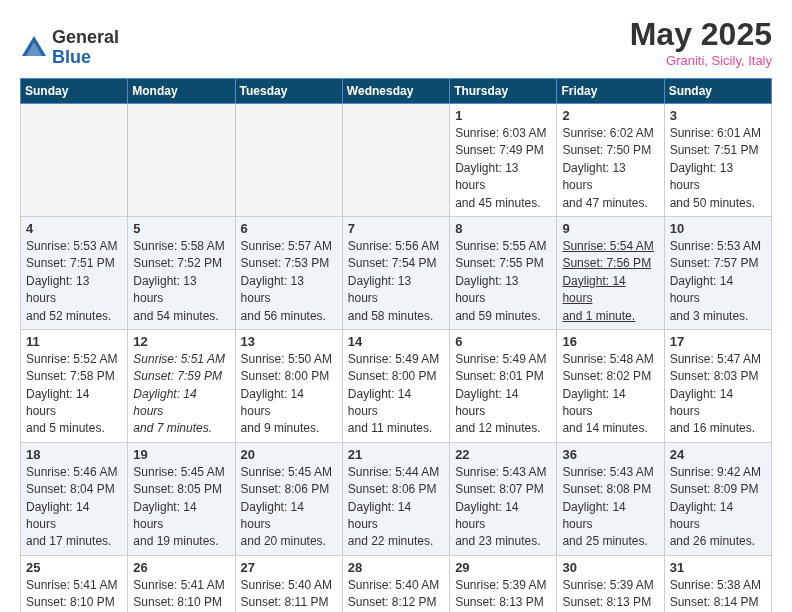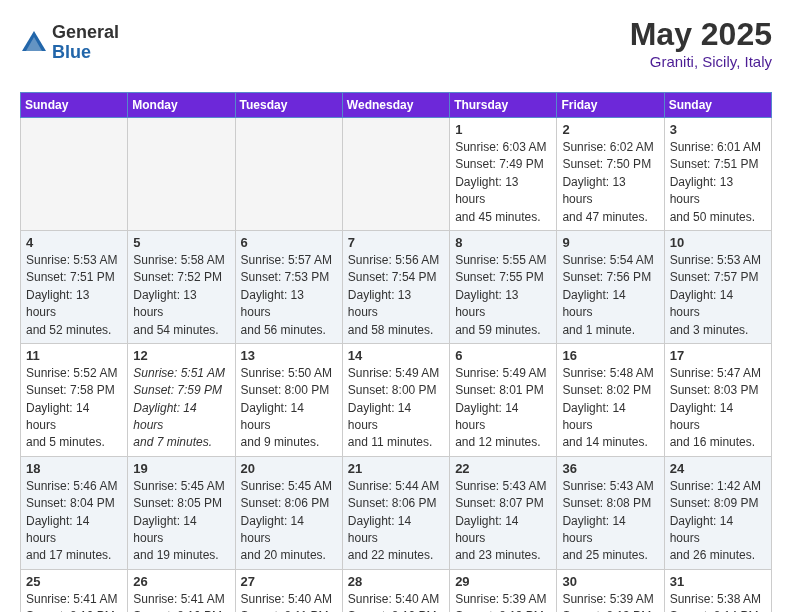--- a/index.html
+++ b/index.html
@@ -13,22 +13,22 @@
     .page {
       width: 792px;
       height: 612px;
       padding: 16px 20px 12px 20px;
       display: flex;
       flex-direction: column;
     }
     .header {
       display: flex;
       justify-content: space-between;
-      align-items: center;
-      margin-bottom: 22px;
+      align-items: flex-end;
+      margin-bottom: 10px;
     }
     .logo {
       display: flex;
       align-items: center;
     }
     .logo-text {
       display: flex;
       flex-direction: column;
       line-height: 1.1;
     }
@@ -49,32 +49,32 @@
     }
     .title-block {
       text-align: right;
     }
     .calendar-title {
       font-size: 32px;
       font-weight: bold;
       color: #333;
     }
     .calendar-subtitle {
-      font-size: 15px;
-      color: #4c1d95;
+      font-size: 13px;
+      color: #ec4899;
     }
     .calendar {
       flex: 1;
       border: 1px solid #ccc;
       border-collapse: collapse;
       width: 100%;
       table-layout: fixed;
     }
     .calendar th {
-      background: #6d28d9;
+      background: #0c4a6e;
       color: #fff;
       font-size: 12px;
       font-weight: bold;
       padding: 5px 4px;
       text-align: left;
       border: 1px solid #5588cc;
     }
     .calendar td {
       border: 1px solid #ccc;
       vertical-align: top;
@@ -195,21 +195,21 @@
           </td>
           <td class="alt-row">
             <span class="day-num">8</span>
             <div class="day-info" style="white-space: pre-line;">Sunrise: 5:55 AM
 Sunset: 7:55 PM
 Daylight: 13 hours
 and 59 minutes.</div>
           </td>
           <td class="alt-row">
             <span class="day-num">9</span>
-            <div class="day-info" style="white-space: pre-line;">Sunrise: 5:54 AM
+            <div class="day-info" style="white-space: pre-line; text-decoration: underline;">Sunrise: 5:54 AM
 Sunset: 7:56 PM
 Daylight: 14 hours
 and 1 minute.</div>
           </td>
           <td class="alt-row">
             <span class="day-num">10</span>
             <div class="day-info" style="white-space: pre-line;">Sunrise: 5:53 AM
 Sunset: 7:57 PM
 Daylight: 14 hours
 and 3 minutes.</div>
@@ -304,21 +304,21 @@
           </td>
           <td class="alt-row">
             <span class="day-num">36</span>
             <div class="day-info" style="white-space: pre-line;">Sunrise: 5:43 AM
 Sunset: 8:08 PM
 Daylight: 14 hours
 and 25 minutes.</div>
           </td>
           <td class="alt-row">
             <span class="day-num">24</span>
-            <div class="day-info" style="white-space: pre-line;">Sunrise: 1:42 AM
+            <div class="day-info" style="white-space: pre-line;">Sunrise: 9:42 AM
 Sunset: 8:09 PM
 Daylight: 14 hours
 and 26 minutes.</div>
           </td>
         </tr>
         <tr>
           <td>
             <span class="day-num">25</span>
             <div class="day-info" style="white-space: pre-line;">Sunrise: 5:41 AM
 Sunset: 8:10 PM

